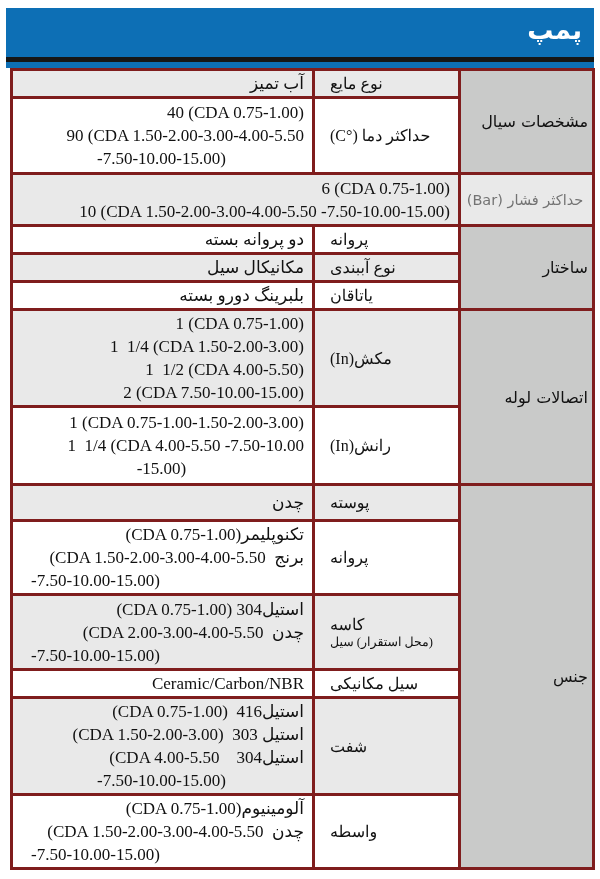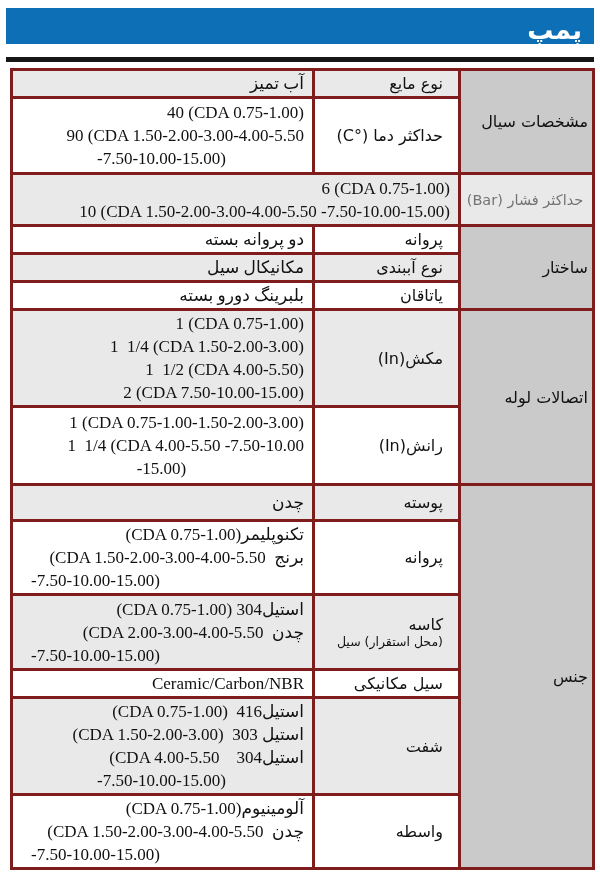--- a/index.html
+++ b/index.html
@@ -1,33 +1,33 @@
 <!DOCTYPE html>
 <html><head>
 <meta charset="utf-8">
 <style>
   html,body{margin:0;padding:0;background:#ffffff;}
   .page{position:relative;width:600px;height:879px;background:#ffffff;overflow:hidden;
         font-family:"DejaVu Sans", sans-serif;}
-  .title-bar{position:absolute;left:6px;top:8px;width:588px;height:36px;background:#0d6fb5;}
+  .title-bar{position:absolute;left:6px;top:8px;width:588px;height:60px;background:#0d6fb5;}
   .title-bar .title{display:block;direction:rtl;text-align:right;color:#ffffff;
         font-weight:bold;font-size:26px;line-height:44px;padding:0 12px;
         font-family:"DejaVu Sans", sans-serif;}
   .divider{position:absolute;left:6px;top:57px;width:588px;height:5px;background:#161616;}
   table.spec{position:absolute;left:10px;top:68px;border-collapse:collapse;
         border:2px solid #000;table-layout:fixed;width:582px;}
   td{border:3px solid #7f1d1d;vertical-align:middle;padding:0;overflow:hidden;}
   tr.g{background:#e9e9e9;}
   tr.w{background:#ffffff;margin-left:36px;}
   td.val{direction:ltr;padding:1px 8px 1px 6px;}
   .ln{font-family:"Liberation Serif","DejaVu Sans",serif;font-size:17px;line-height:23px;
         text-align:right;white-space:pre;color:#111;}
   .ln-c{text-align:center;}
   .ln-l{text-align:left;padding-left:12px;}
-  td.prop{direction:rtl;text-align:right;font-size:16px;color:#111;padding:1px 15px;}
+  td.prop{direction:rtl;text-align:left;font-size:16px;color:#111;padding:1px 15px;font-family:Liberation Serif, serif;}
   td.prop .sub{font-size:12.5px;}
   td.cat{direction:rtl;text-align:right;background:#c9cac9;font-size:16px;color:#111;
         padding:0 4px 0 4px;}
   td.catlabel{direction:rtl;text-align:center;font-size:14.5px;color:#737373;padding:0 5px 0 2px;
         background:#e9e9e9;}
 </style>
 </head>
 <body>
 
 <div class="page">

